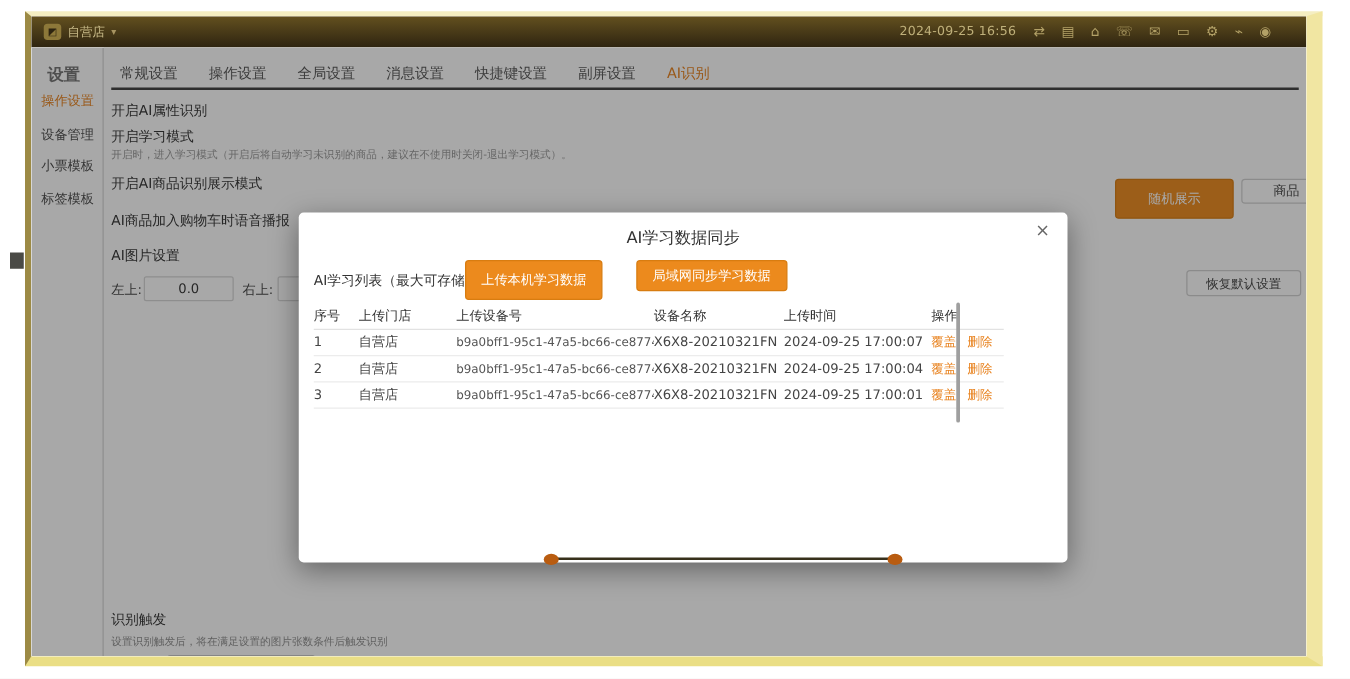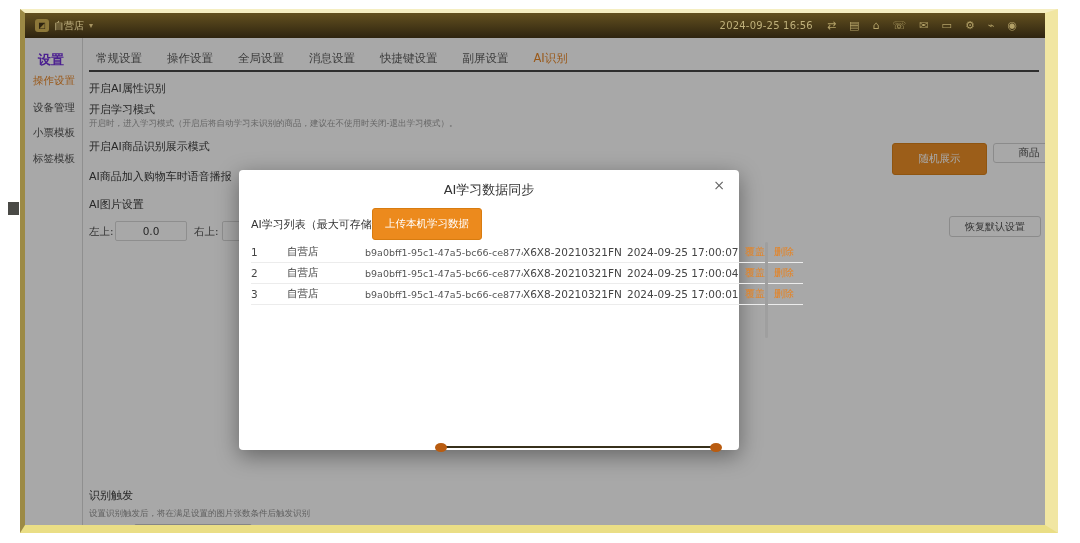--- a/index.html
+++ b/index.html
@@ -23,21 +23,21 @@
   .topbar-right { margin-left:auto; display:flex; align-items:center; gap:14px; }
   .tb-time { color:#bfb07a; letter-spacing:.2px; }
   .tb-icons { display:flex; gap:13px; font-size:11px; color:#b3a167; }
   .tb-icons span { cursor:pointer; }
 
   
   .app { position:absolute; top:25px; left:0; right:0; bottom:0; background:#fff; overflow:hidden; }
   .dim { position:absolute; inset:0; background:rgba(18,18,18,.37); z-index:40; pointer-events:none; }
 
   .sidebar { position:absolute; left:0; top:0; width:58px; bottom:0; border-right:1px solid #d8d8d8; background:#fff; }
-  .section-title { position:absolute; left:13px; top:13px; font-size:13px; font-weight:bold; color:#6d28d9; }
+  .section-title { position:absolute; left:13px; top:13px; font-size:13px; font-weight:bold; color:#737373; }
   .side-item { position:absolute; left:8px; font-size:10.5px; color:#4a4a4a; cursor:pointer; white-space:nowrap; }
   .side-item.active { color:#e8821e; }
 
   .content { position:absolute; left:59px; top:0; right:0; bottom:0; overflow:hidden; }
   .tabs { position:absolute; left:12px; top:13px; display:flex; gap:25px; font-size:11.5px; color:#555; white-space:nowrap; }
   .tab { cursor:pointer; }
   .tab.active { color:#e8821e; }
   .tab-underline { position:absolute; left:5px; right:6px; top:32px; height:2px; background:#3f3f3f; }
 
   .row-label { position:absolute; left:5px; font-size:11px; color:#333; white-space:nowrap; }
@@ -57,21 +57,21 @@
                  background:#fff; text-align:center; font-size:10.5px; color:#333; font-family:"DejaVu Sans",sans-serif; }
 
   .footer-label { position:absolute; left:5px; top:450px; font-size:11px; color:#333; }
   .footer-select { position:absolute; left:50px; top:446px; width:118px; height:29px; background:#fff;
                    border:1px solid #c9c9c9; border-radius:2px; display:flex; align-items:center;
                    justify-content:space-between; padding:0 6px; font-size:9.5px; color:#333; cursor:pointer;margin-top:40px; }
   .footer-select .chev { color:#888; font-size:8px; }
   .footer-help { position:absolute; left:5px; top:470px; font-size:8.5px; color:#8e8e8e; white-space:nowrap; }
 
   
-  .modal { position:absolute; left:214px; top:132px; width:500px; height:280px; background:#fff;
+  .modal { position:absolute; left:214px; top:132px; width:615px; height:280px; background:#fff;
            border-radius:4px; box-shadow:0 6px 22px rgba(0,0,0,.4); z-index:50; }
   .modal-title { position:absolute; left:0; right:0; top:11px; text-align:center; font-size:13px; color:#333; }
   .modal-close { position:absolute; right:14px; top:8px; font-size:14px; color:#666; cursor:pointer; line-height:1; }
   .modal-list-label { position:absolute; left:12px; top:47px; font-size:11px; color:#333; }
   .m-btn1 { position:absolute; left:133px; top:38px; height:25px; padding:15px 12px; }
   .m-btn2 { position:absolute; left:270px; top:38px; height:25px; padding:0 12px; }
 
   .m-table { position:absolute; left:12px; top:72px; width:552px; font-size:10.5px; color:#444; }
   .t-row { display:grid; grid-template-columns:36px 78px 158px 104px 118px 58px; align-items:center;
            height:21px; border-bottom:1px solid #ececec; }
@@ -168,22 +168,31 @@
       </div>
 
       <div class="dim"></div>
 
       <div class="modal">
         <div class="modal-title">AI学习数据同步</div>
         <div class="modal-close">×</div>
 
         <div class="modal-list-label">AI学习列表（最大可存储10条）</div>
         <div class="btn-orange m-btn1">上传本机学习数据</div>
+        <div class="btn-orange m-btn2">局域网同步学习数据</div>
 
         <div class="m-table">
+          <div class="t-row t-head">
+            <span class="t-cell">序号</span>
+            <span class="t-cell">上传门店</span>
+            <span class="t-cell">上传设备号</span>
+            <span class="t-cell">设备名称</span>
+            <span class="t-cell">上传时间</span>
+            <span class="t-cell">操作</span>
+          </div>
 
           <div class="t-row">
             <span class="t-cell">1</span>
             <span class="t-cell">自营店</span>
             <span class="t-cell t-id">b9a0bff1-95c1-47a5-bc66-ce877481dbc4</span>
             <span class="t-cell">X6X8-20210321FN</span>
             <span class="t-cell">2024-09-25 17:00:07</span>
             <span class="t-cell t-actions">
               <span class="t-link">覆盖</span>
               <span class="t-link">删除</span>

